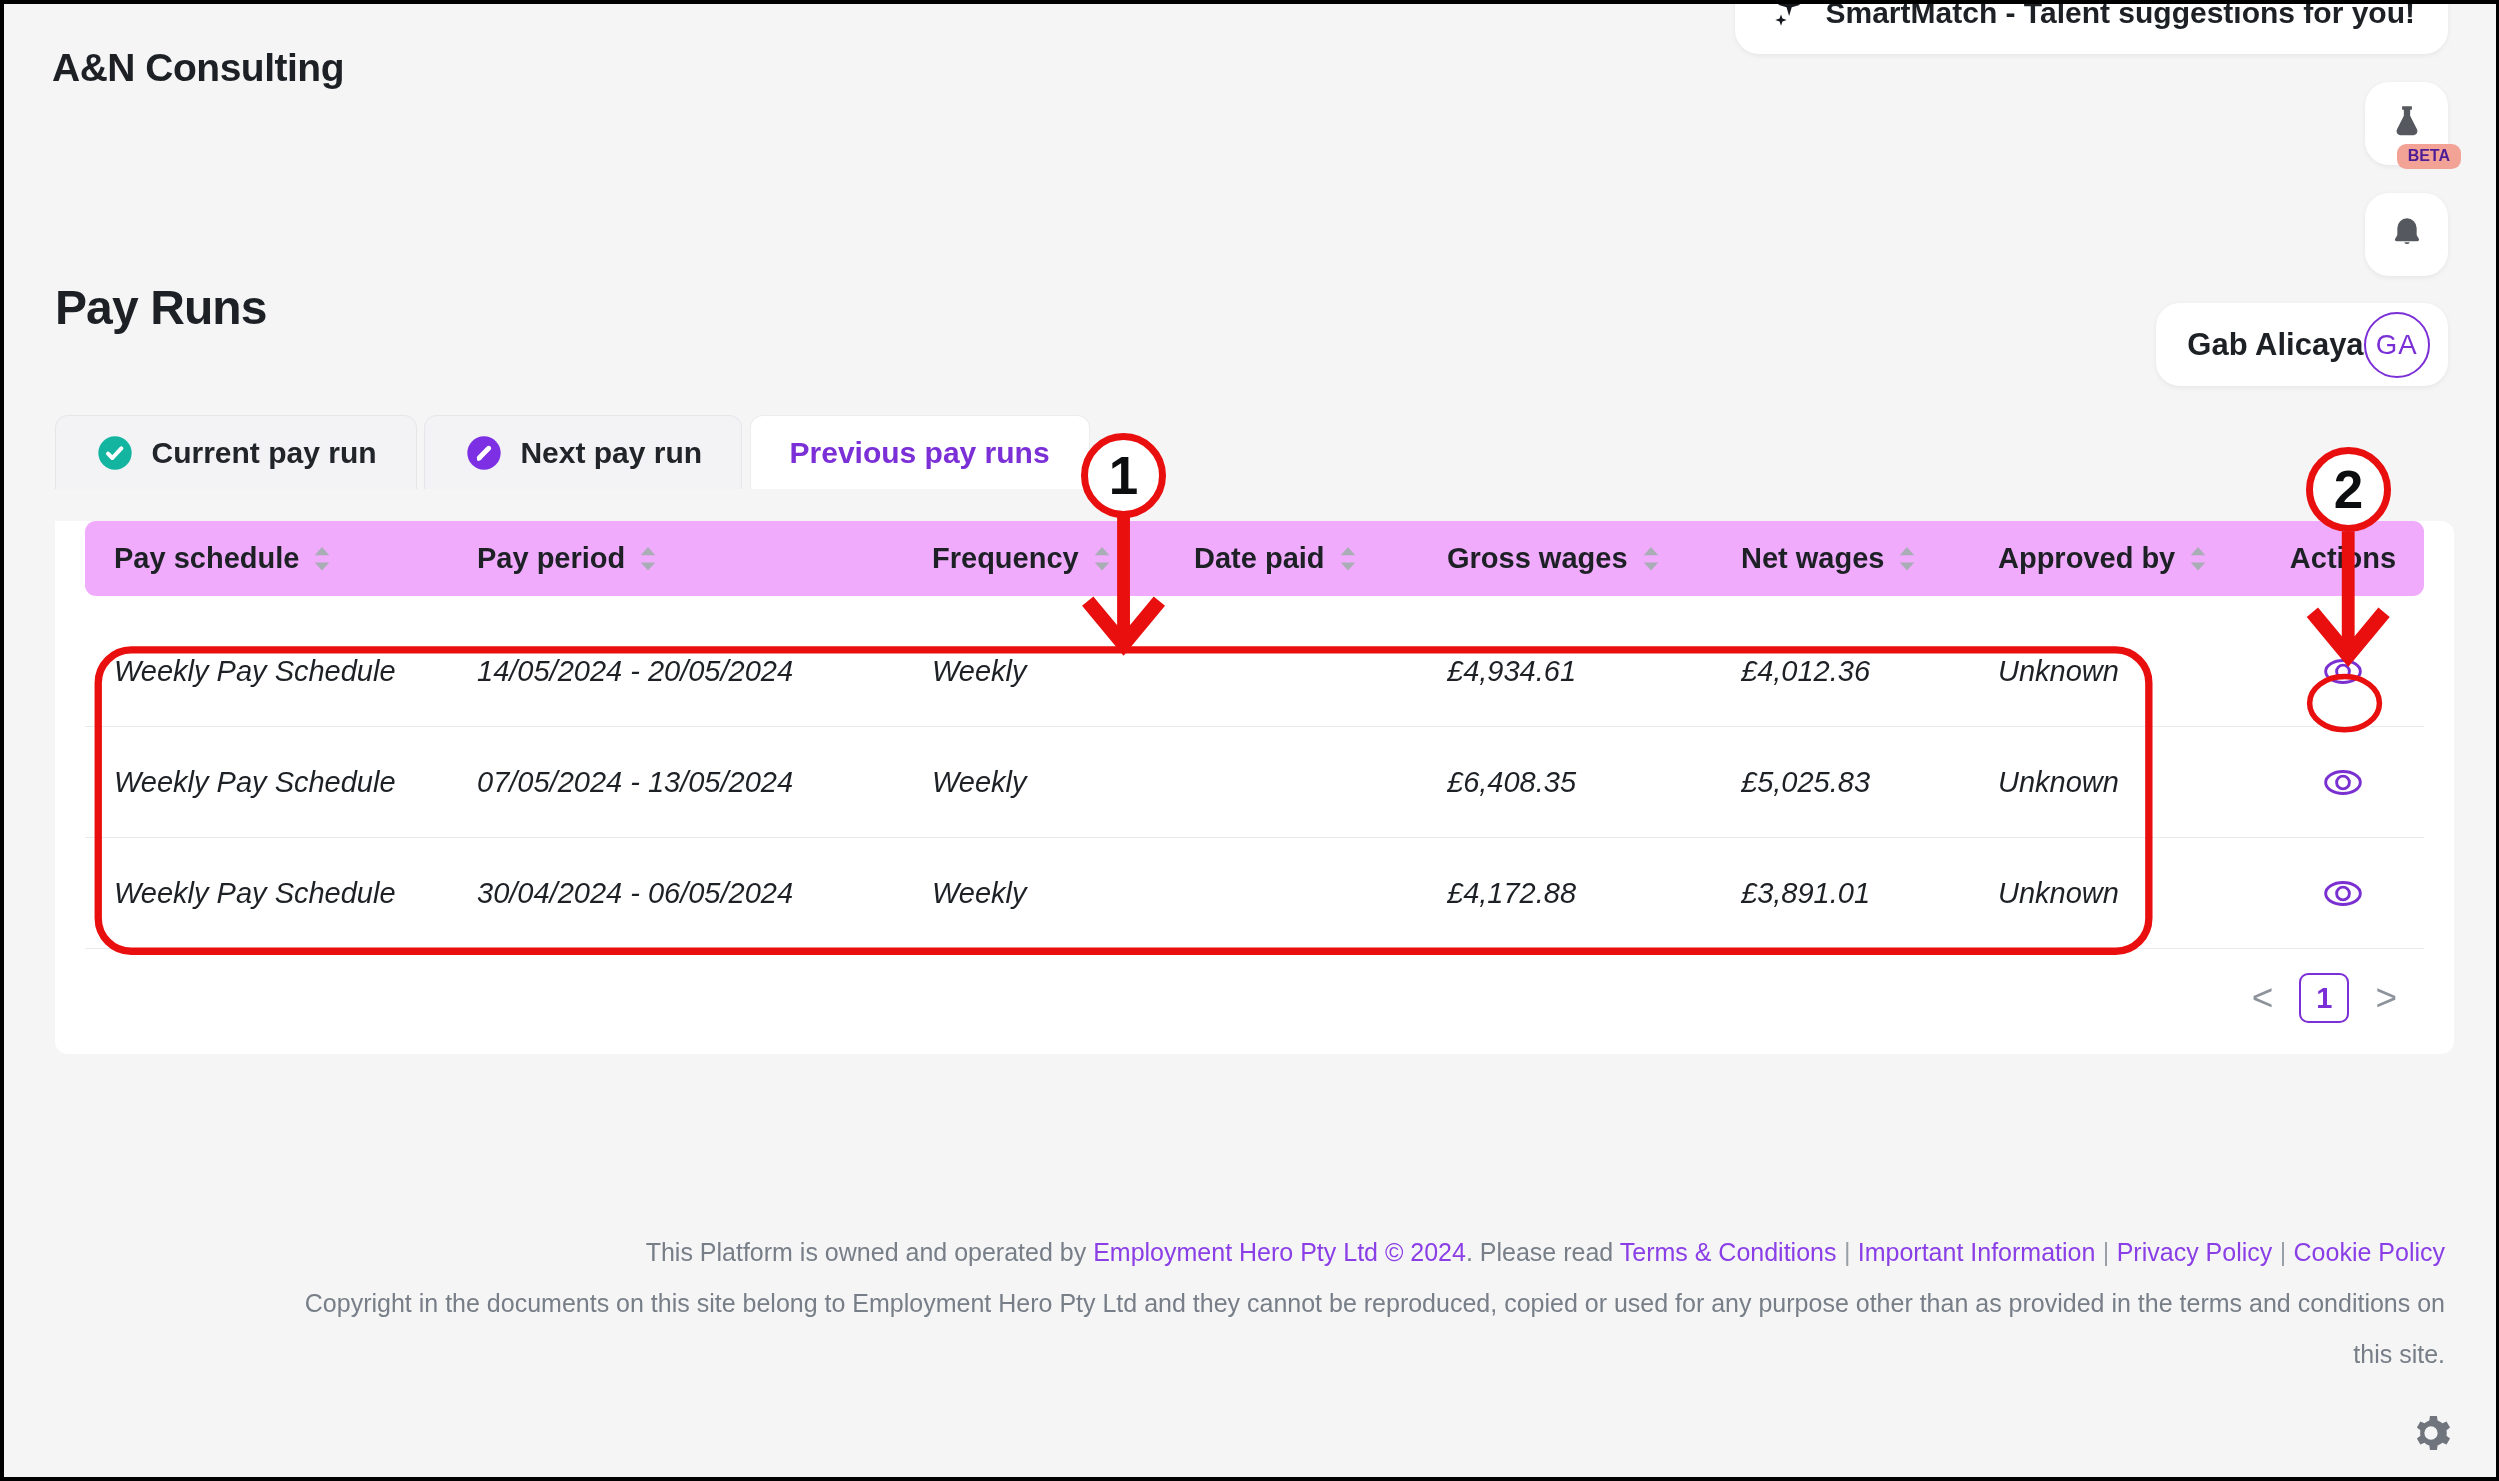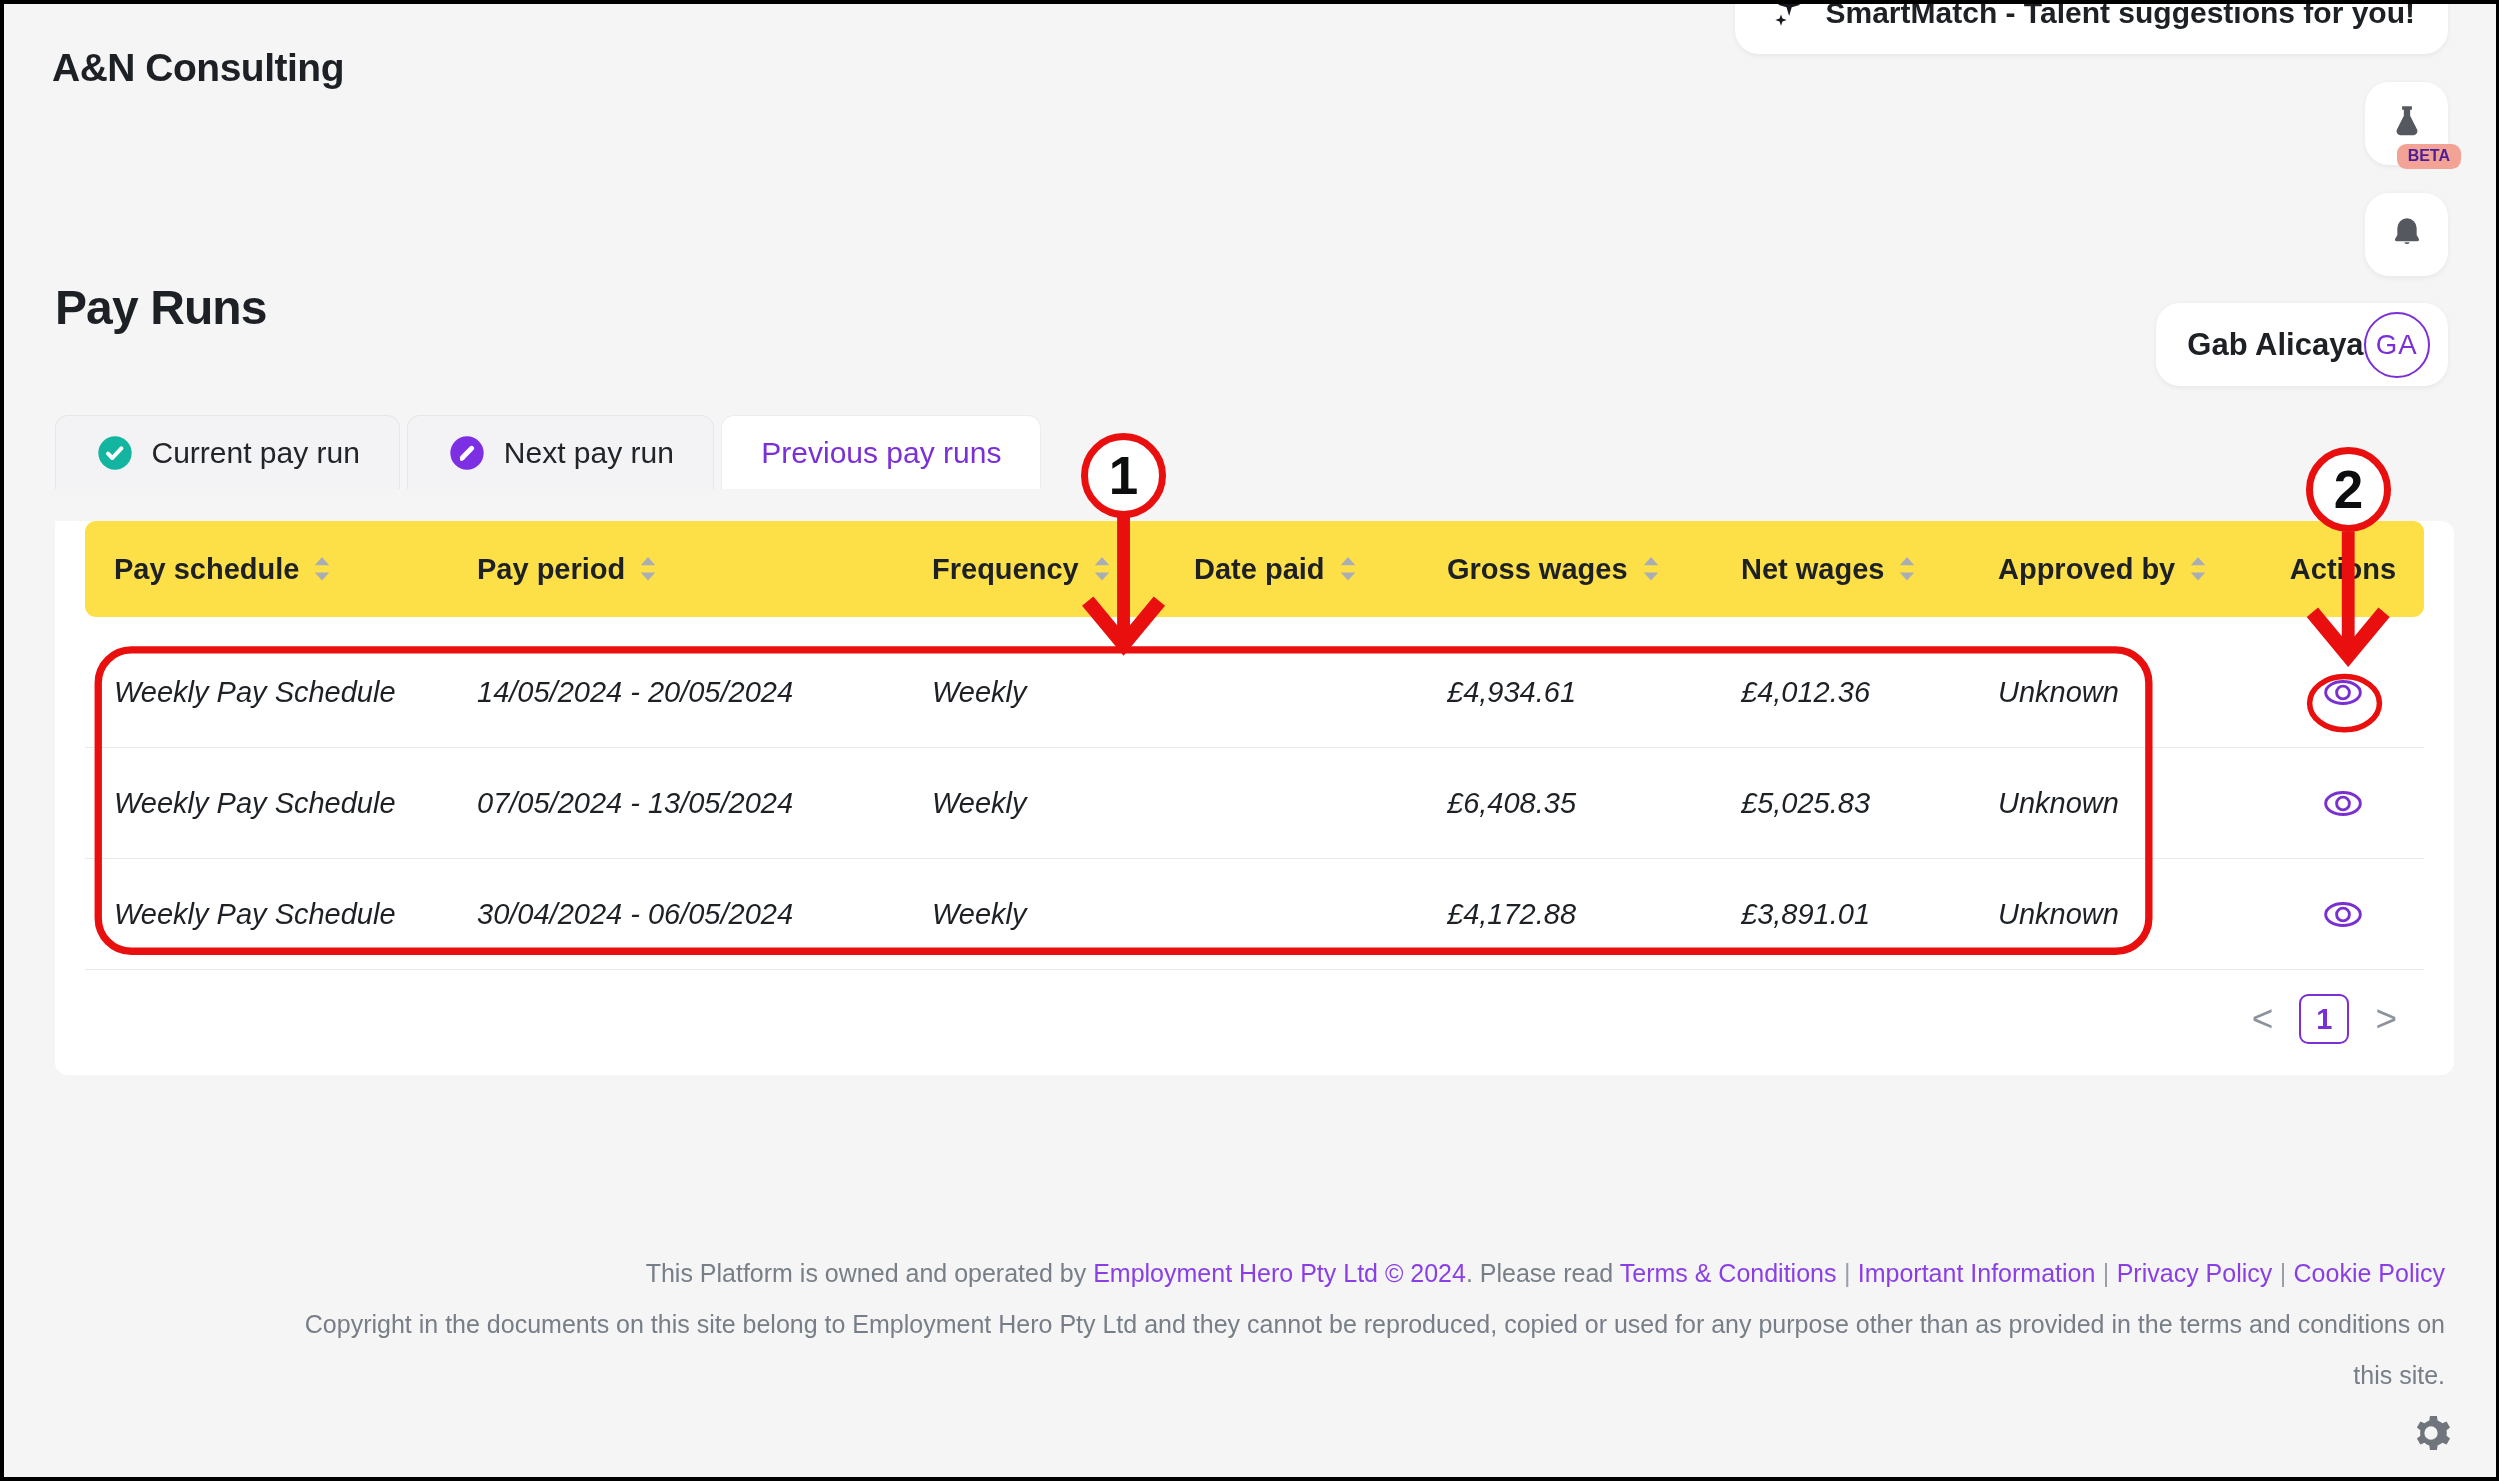--- a/index.html
+++ b/index.html
@@ -26,33 +26,33 @@
   .profile { padding:0 18.4px 0 31px; font-size:31px; font-weight:700; }
   .avatar { width:66px; height:66px; border-radius:50%; border:2.8px solid #7b2fd6;
             color:#7b2fd6; display:flex; align-items:center; justify-content:center;
             font-size:27.6px; font-weight:400; letter-spacing:0.9px; }
 
   
   .page-title { margin:153px 0 8px 51px; font-size:48px; font-weight:700;
                 letter-spacing:-0.9px; line-height:78px; }
   .tabs { display:flex; margin:68px 0 0 51px; align-items:flex-end; }
   .tab { height:74px; display:flex; align-items:center; gap:16.5px; padding:0 39px;
-         font-size:30px; font-weight:400; background:#f3f3f5;
+         font-size:30px; font-weight:700; background:#f3f3f5;
          border:1.8px solid #e5e6ea; border-bottom:none;
          border-radius:13px 13px 0 0; margin-right:7.4px; cursor:pointer; color:#212429; }
   .tab.active { background:#fff; color:#7b2fd6; border-color:#ececef; }
   .tab-icon { width:40px; height:40px; flex:0 0 40px; }
 
   
   .card { margin:0 51px; width:2399px; background:#fff;
           border-radius:0 13px 13px 13px; padding-bottom:31px; }
   .thead, .trow { display:grid;
           grid-template-columns:363px 455px 262px 253px 294px 257px 276px 138px;
           align-items:center; padding:0 29px; }
-  .thead { margin:32px 30px 0; height:96px; background:#fde047; border-radius:11px;
+  .thead { margin:32px 30px 0; height:75px; background:#f0abfc; border-radius:11px;
            font-size:29px; font-weight:700; }
   .th { display:flex; align-items:center; gap:13px; cursor:pointer; }
   .th.center { justify-content:center; }
   .sort-icon { width:20px; height:27.6px; flex:0 0 20px; }
   .tbody { margin-top:20px;font-style:italic; }
   .trow { margin:0 30px; height:111px; font-size:29px; border-bottom:1.8px solid #e9eaed; }
   .cell.center { display:flex; justify-content:center; }
   .eye-btn { background:none; border:none; cursor:pointer; line-height:0; }
 
   

